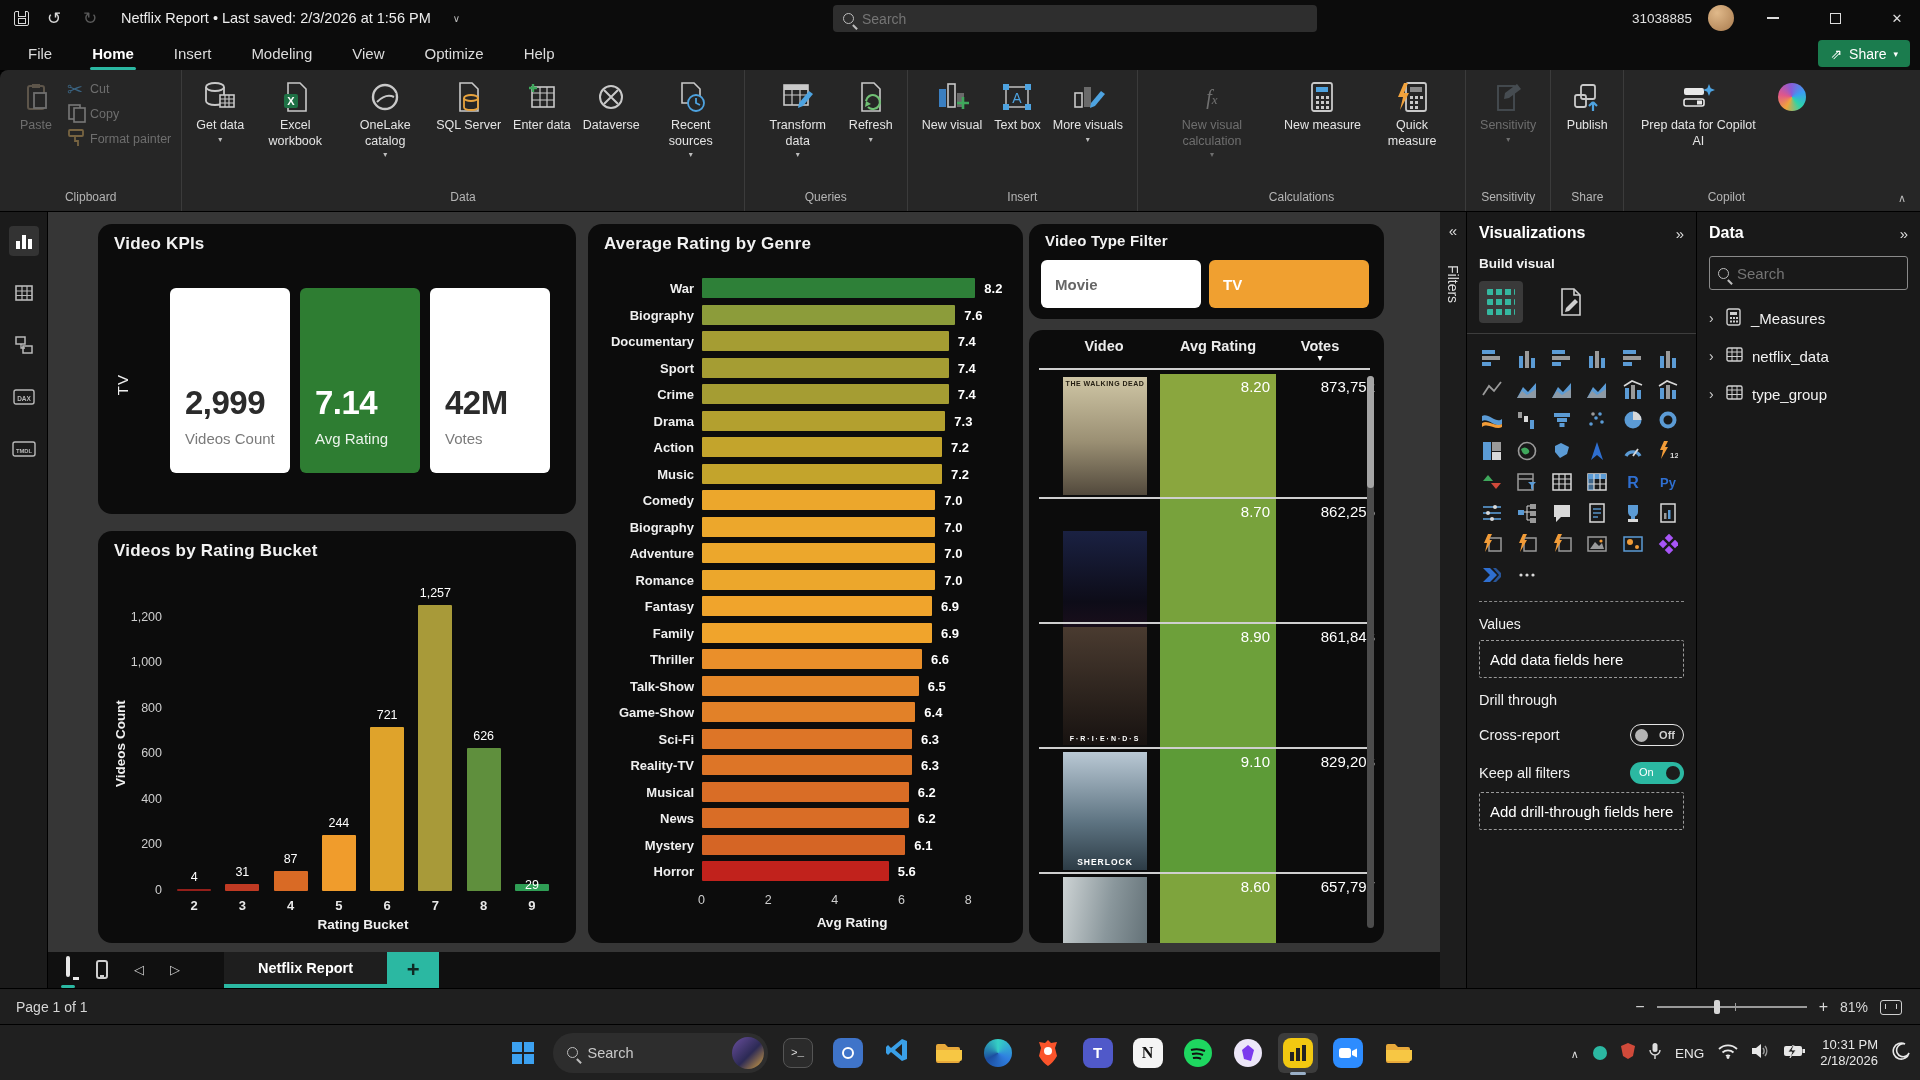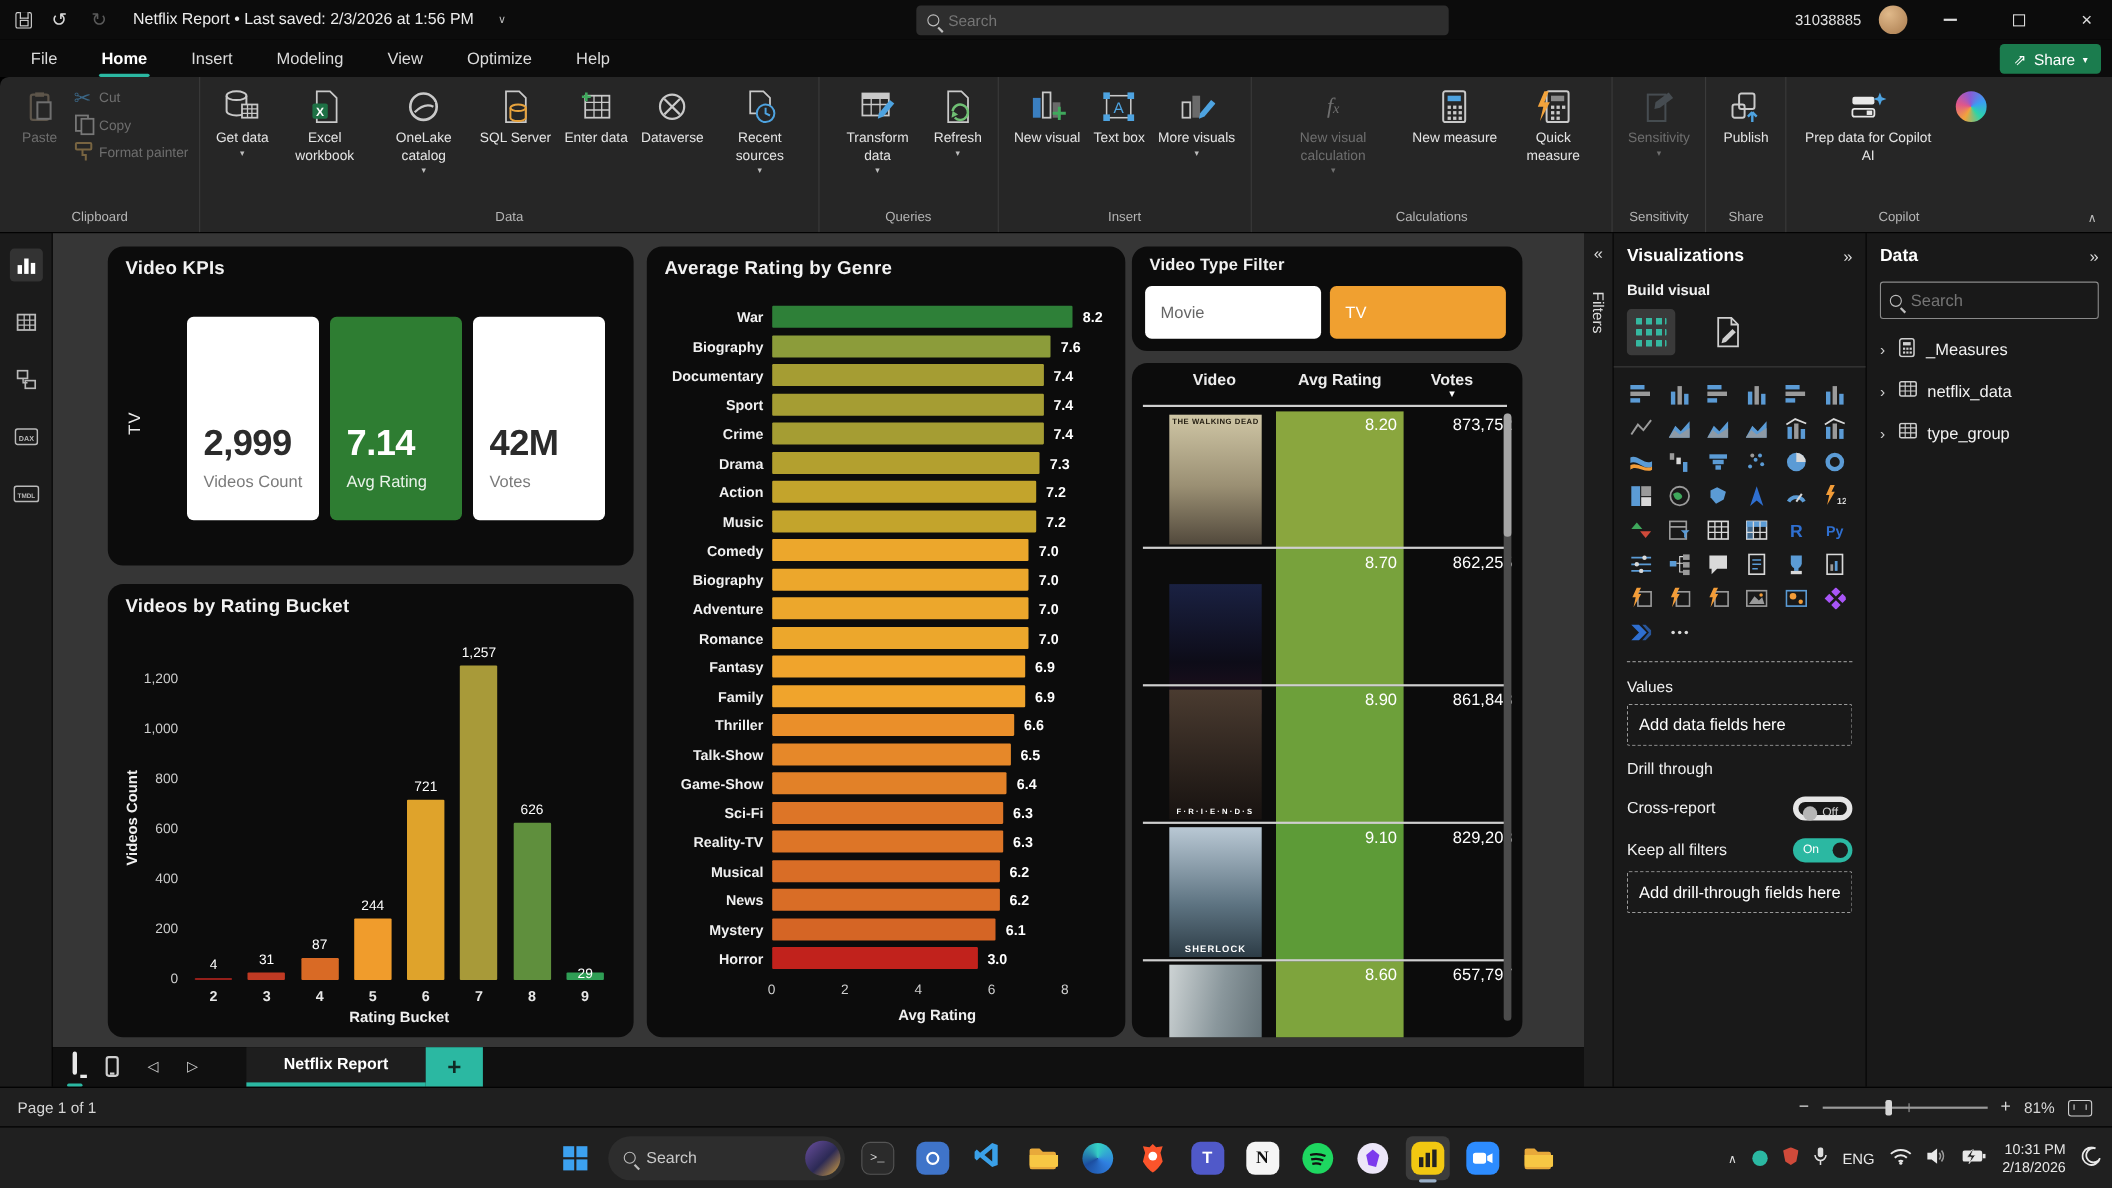--- a/index.html
+++ b/index.html
@@ -79,21 +79,21 @@
   .bar-dl { position:absolute; font-size:12.5px; color:#fff; text-align:center; }
   .xcat { position:absolute; font-size:13px; color:#e8e8e8; text-align:center; font-weight:bold; }
 
   
   .grow-lbl { position:absolute; font-size:13px; color:#f0f0f0; text-align:right; width:100px; font-weight:bold; }
   .grow-bar { position:absolute; height:20px; border-radius:1px; }
   .grow-val { position:absolute; font-size:13px; color:#fff; font-weight:bold; }
   .gxtick { position:absolute; font-size:12.5px; color:#cfcfcf; }
 
   
-  .flt-btn { position:absolute; top:36px; height:48px; border-radius:6px; display:flex; align-items:center; padding-left:14px; font-size:15px; }
+  .flt-btn { position:absolute; top:36px; height:48px; border-radius:6px; display:flex; align-items:center; padding-left:14px; font-size:15px;font-weight:bold; }
   .flt-btn.off { background:#fff; color:#666; }
   .flt-btn.on { background:#f0a030; color:#fff; }
 
   
   .thead { position:absolute; top:8px; font-size:14.5px; color:#ececec; font-weight:bold; }
   .thead-line { position:absolute; left:10px; right:14px; top:38px; height:2px; background:#cfcfcf; }
   .trow-sep { position:absolute; left:10px; right:14px; height:2px; background:#cfcfcf; }
   .poster { position:absolute; width:84px; height:118px; overflow:hidden; display:flex; align-items:flex-end; justify-content:center; }
   .poster .cap { width:100%; text-align:center; font-weight:bold; padding:3px 1px; }
   .rating-cell { position:absolute; width:116px; display:flex; justify-content:flex-end; padding:4px 6px 0 0; font-size:15px; color:#fff; }
@@ -129,21 +129,21 @@
   .viz-sep { border-top:1px solid #3d3d3d; margin:10px -12px 0; }
   .viz-grid { display:grid; grid-template-columns:repeat(6,1fr); gap:7px 6px; margin-top:12px; }
   .vicon { width:26px; height:24px; display:flex; align-items:center; justify-content:center; }
   .dashed-sep { border-top:1px dashed #8a8a8a; margin:14px 0 0; }
   .sec-lbl { font-size:14px; color:#f0f0f0; margin-top:14px; }
   .sec-lbl.b { font-weight:normal; font-size:14.5px; }
   .add-box { border:1px dashed #9a9a9a; border-radius:2px; height:38px; display:flex; align-items:center; padding-left:10px; font-size:15px; color:#fff; margin-top:8px; }
   .tgl-row { display:flex; justify-content:space-between; align-items:center; margin-top:16px; }
   .tgl-lbl { font-size:14.5px; color:#f0f0f0; }
   .pill { width:54px; height:22px; border-radius:12px; position:relative; font-size:11px; }
-  .pill.off { border:5px solid #e5e5e5; color:#d0d0d0; }
+  .pill.off { border:1px solid #e5e5e5; color:#d0d0d0;font-weight:bold; }
   .pill.off .knob { position:absolute; left:4px; top:4px; width:13px; height:13px; border-radius:50%; background:#b5b5b5; }
   .pill.off .st { position:absolute; right:8px; top:4px; }
   .pill.on { background:#2bb8a2; color:#fff; }
   .pill.on .knob { position:absolute; right:4px; top:4px; width:14px; height:14px; border-radius:50%; background:#1c1c1c; }
   .pill.on .st { position:absolute; left:9px; top:4px; }
 
   .search-box { margin-top:14px; height:34px; border:1px solid #8a8a8a; border-radius:3px; display:flex; align-items:center; gap:8px; padding:0 8px; }
   .search-box input { background:transparent; border:none; outline:none; color:#d0d0d0; font-size:15px; width:100%; font-family:inherit; }
   .tree-item { display:flex; align-items:center; gap:9px; height:36px; font-size:15px; color:#f2f2f2; margin-top:2px; }
   .tree-chev { color:#cfcfcf; font-size:14px; width:8px; }
@@ -669,21 +669,21 @@
         <div class="grow-bar" style="left: 114px; top: 557.5px; width: 206.667px; background: rgb(217, 109, 38);"></div>
         <div class="grow-val" style="left: 329.667px; top: 560.5px;">6.2</div>
         <div class="grow-lbl" style="left: 6px; top: 587px;">News</div>
         <div class="grow-bar" style="left: 114px; top: 584px; width: 206.667px; background: rgb(217, 109, 38);"></div>
         <div class="grow-val" style="left: 329.667px; top: 587px;">6.2</div>
         <div class="grow-lbl" style="left: 6px; top: 613.5px;">Mystery</div>
         <div class="grow-bar" style="left: 114px; top: 610.5px; width: 203.333px; background: rgb(213, 101, 37);"></div>
         <div class="grow-val" style="left: 326.333px; top: 613.5px;">6.1</div>
         <div class="grow-lbl" style="left: 6px; top: 640px;">Horror</div>
         <div class="grow-bar" style="left: 114px; top: 637px; width: 186.667px; background: rgb(193, 34, 28);"></div>
-        <div class="grow-val" style="left: 309.667px; top: 640px;">3.0</div>
+        <div class="grow-val" style="left: 309.667px; top: 640px;">5.6</div>
         <div class="gxtick" style="left: 110px; top: 668.5px;">0</div>
         <div class="gxtick" style="left: 176.667px; top: 668.5px;">2</div>
         <div class="gxtick" style="left: 243.333px; top: 668.5px;">4</div>
         <div class="gxtick" style="left: 310px; top: 668.5px;">6</div>
         <div class="gxtick" style="left: 376.667px; top: 668.5px;">8</div>
         <div class="axis-title" style="left: 114px; top: 690.5px; width: 300px; text-align: center;">Avg Rating</div>
       </div>
     <div class="card" id="filterCard" style="left:981px;top:12px;width:355px;height:95px;">
         <div class="vtitle" style="top: 8px; font-size: 15px;">Video Type Filter</div>
         <div class="flt-btn off" style="left: 12px; width: 160px;">Movie</div>

